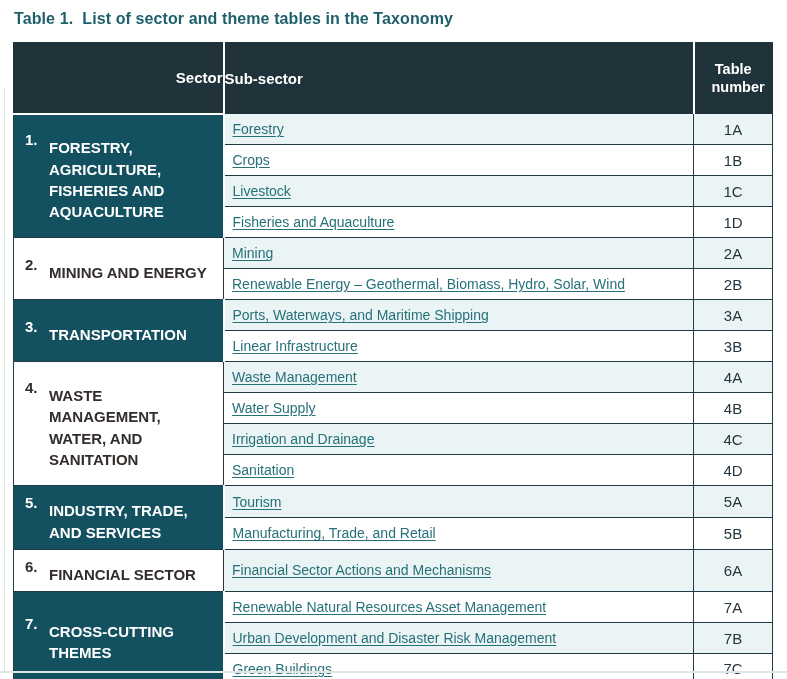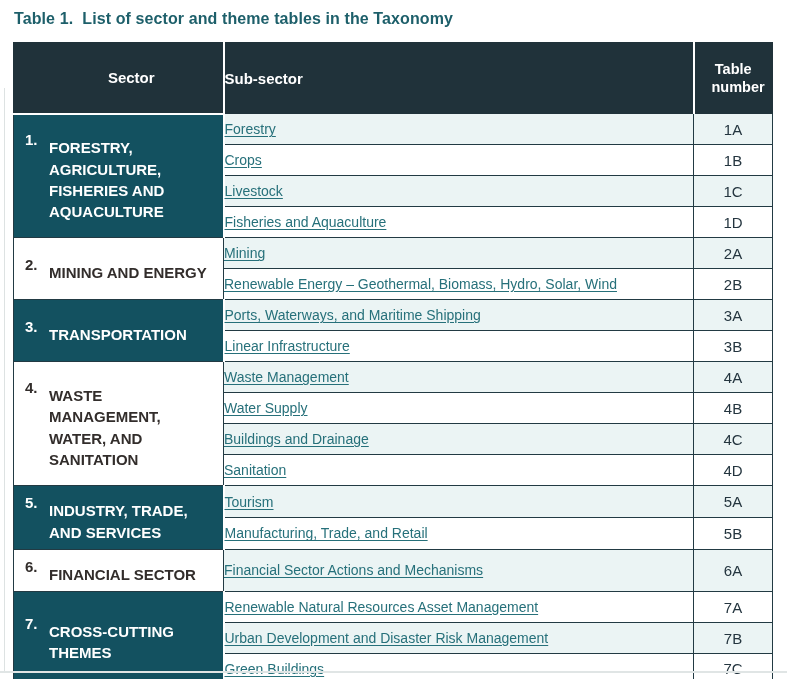--- a/index.html
+++ b/index.html
@@ -33,31 +33,31 @@
   }
   col.c-sector{width:210px;}
   col.c-sub{width:470px;}
   col.c-num{width:79px;}
 
   thead th{
     background:var(--header-bg);color:var(--header-text);
     font-size:15px;font-weight:bold;height:44px;
     border:1px solid var(--header-bg);
   }
-  thead th.h-sector{text-align:center;padding-left:26px;border-right:2px solid #fff;border-bottom:2px solid #fff;}
+  thead th.h-sector{text-align:right;padding-left:26px;border-right:2px solid #fff;border-bottom:2px solid #fff;}
   thead th.h-sub{text-align:left;padding-left:0;border-right:2px solid #fff;}
   thead th.h-num{text-align:center;line-height:1.25;padding:17px;font-size:14.5px;}
 
   tbody td{
     border:1px solid var(--grid-border);
     height:31px;vertical-align:middle;
   }
   tbody tr:last-child td{border-bottom:2px solid var(--grid-border);margin-left:32px;}
 
-  td.cell-sub{}
+  td.cell-sub{padding-left:8px;}
   td.cell-num{text-align:center;color:var(--number-text);font-size:15px;}
   tr.stripe-light td.cell-sub, tr.stripe-light td.cell-num{background:var(--stripe-light);}
   tr.stripe-white td.cell-sub, tr.stripe-white td.cell-num{background:var(--stripe-white);}
 
   a.sub-link{
     color:var(--link-text);font-size:14px;text-decoration:underline;
     text-underline-offset:2px;cursor:pointer;
   }
 
   td.sector-cell{padding:6px 8px 6px 11px;}
@@ -152,21 +152,21 @@
             </div>
           </td>
           <td class="cell-sub"><a class="sub-link">Waste Management</a></td>
           <td class="cell-num">4A</td>
         </tr>
         <tr class="stripe-white">
           <td class="cell-sub"><a class="sub-link">Water Supply</a></td>
           <td class="cell-num">4B</td>
         </tr>
         <tr class="stripe-light">
-          <td class="cell-sub"><a class="sub-link">Buildings and Drainage</a></td>
+          <td class="cell-sub"><a class="sub-link">Irrigation and Drainage</a></td>
           <td class="cell-num">4C</td>
         </tr>
         <tr class="stripe-white">
           <td class="cell-sub"><a class="sub-link">Sanitation</a></td>
           <td class="cell-num">4D</td>
         </tr>
         <tr class="stripe-light">
           <td rowspan="2" class="sector-cell sector-teal">
             <div class="sector-flex">
               <span class="sector-num">5.</span>

